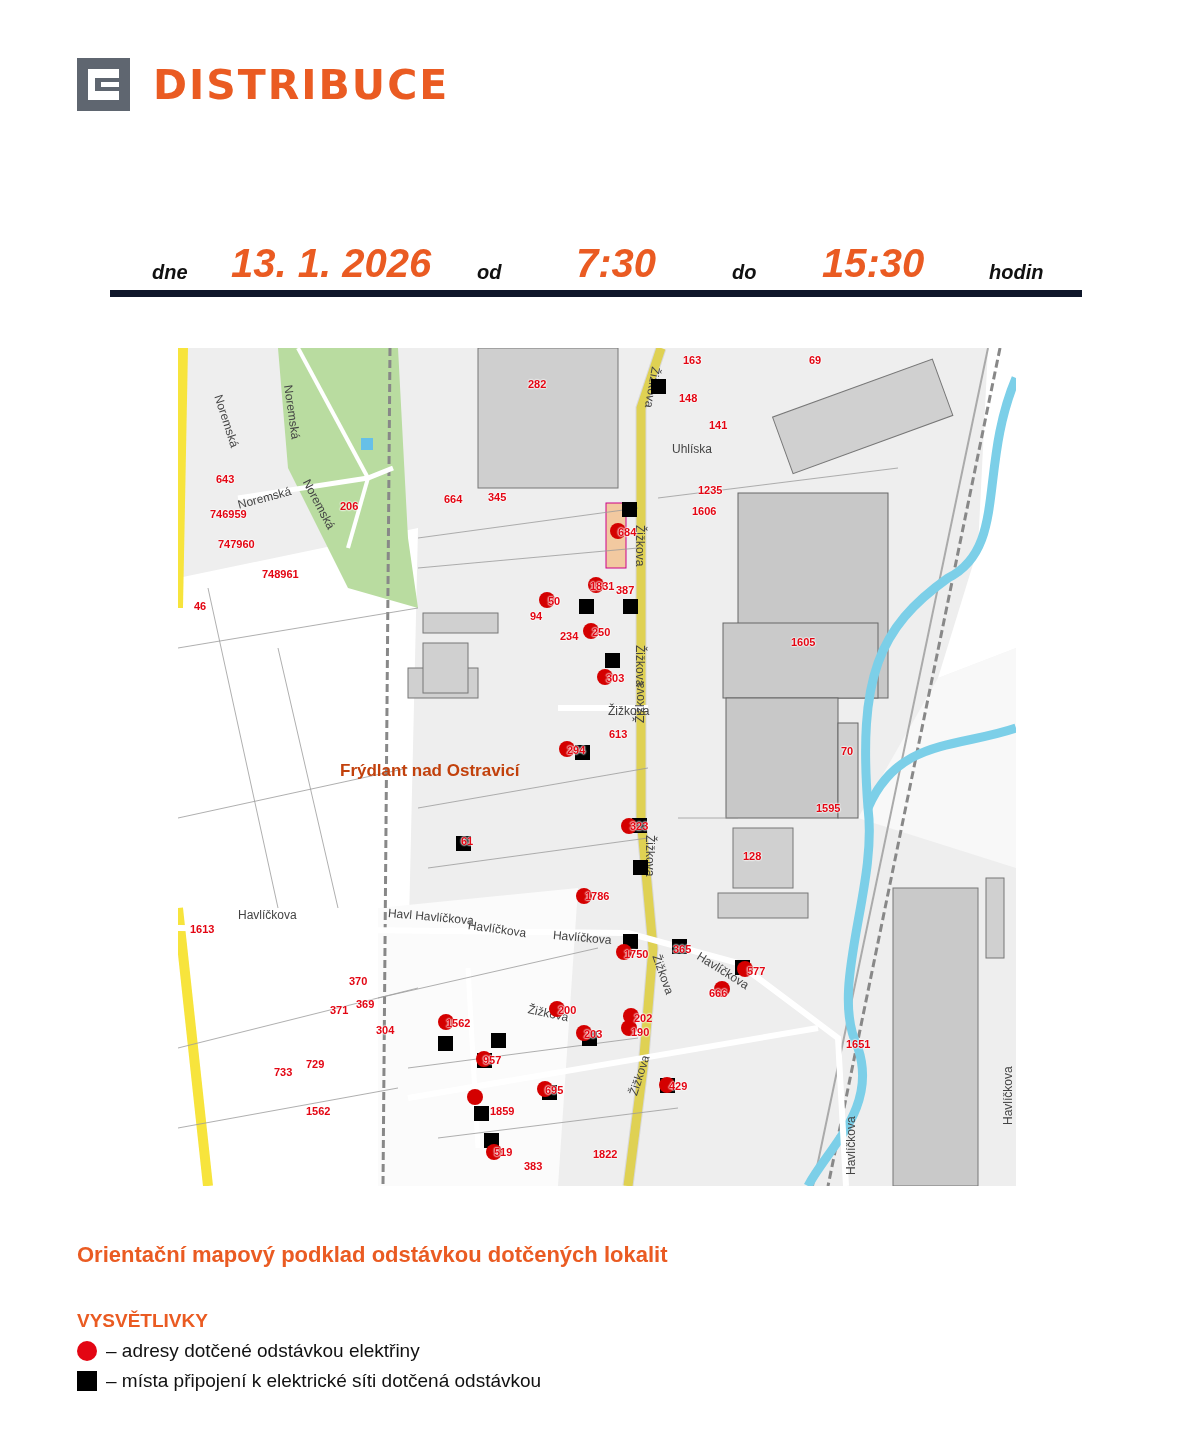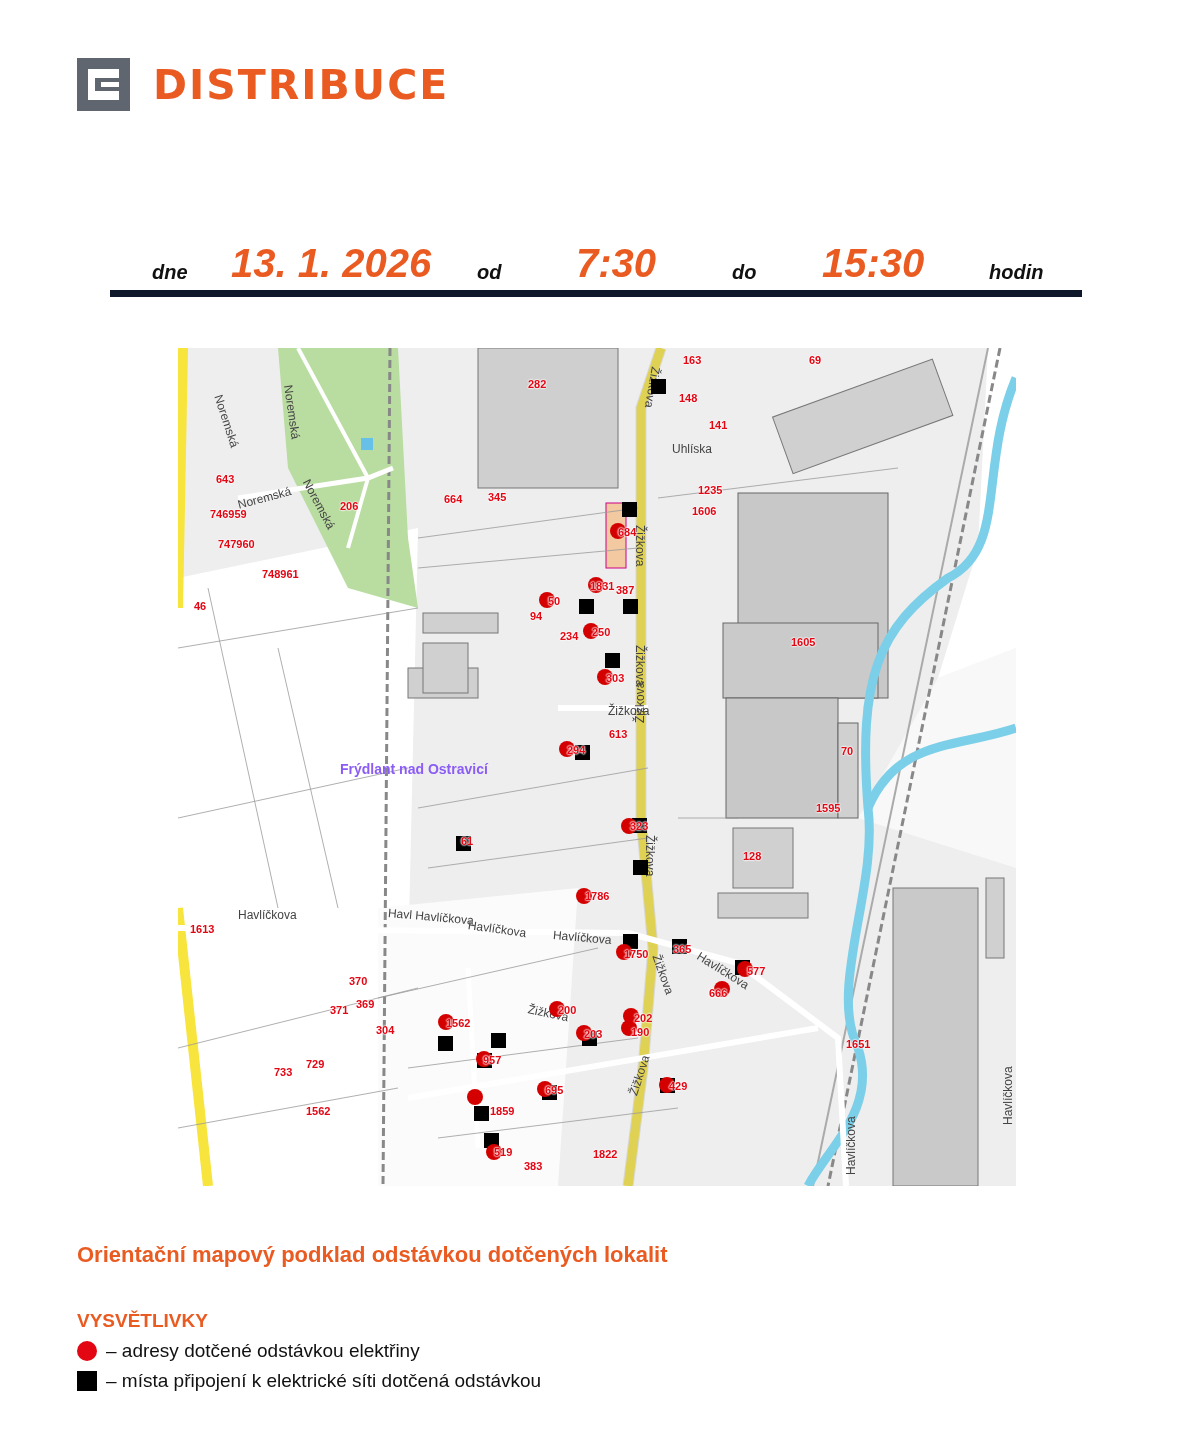--- a/index.html
+++ b/index.html
@@ -16,21 +16,21 @@
   .dateline { position: absolute; left: 110px; top: 238px; width: 972px; height: 52px; border-bottom: 7px solid #0f172a; font-style: italic; }
   .dateline span { position: absolute; bottom: 6px; }
   .dl-small { font-size: 20px; font-weight: bold; color: #111; }
   .dl-big { font-size: 40px; font-weight: bold; color: #ea5b22; bottom: 4px !important; }
   .map { position: absolute; left: 178px; top: 348px; width: 838px; height: 838px; background: #eeeeee; overflow: hidden; }
   .map svg { position: absolute; left: 0; top: 0; }
   .lbl { position: absolute; color: #e30613; font-weight: bold; font-size: 11px; text-shadow: 0 0 2px #fff, 0 0 2px #fff, 0 0 2px #fff; white-space: nowrap; }
   .dot { position: absolute; width: 16px; height: 16px; border-radius: 50%; background: #d40000; margin-left: -8px; margin-top: -8px; }
   .sq { position: absolute; width: 15px; height: 15px; background: #000; margin-left: -7px; margin-top: -7px; }
   .street { position: absolute; color: #444; font-size: 12px; white-space: nowrap; transform-origin: left center; }
-  .town { position: absolute; color: #8b5cf6; font-weight: bold; font-size: 14px; }
+  .town { position: absolute; color: #c2410c; font-weight: bold; font-size: 17px; }
   .caption { position: absolute; left: 77px; top: 1242px; color: #ea5b22; font-weight: bold; font-size: 22px; }
   .legend-title { position: absolute; left: 77px; top: 1310px; color: #ea5b22; font-weight: bold; font-size: 19px; }
   .legend-row { position: absolute; left: 77px; display: flex; align-items: center; font-size: 19px; color: #111; }
   .legend-dot { width: 20px; height: 20px; border-radius: 50%; background: #e30613; margin-right: 9px; }
   .legend-sq { width: 20px; height: 20px; background: #000; margin-right: 9px; }
 </style>
 </head>
 <body>
 
 <div class="logo">

